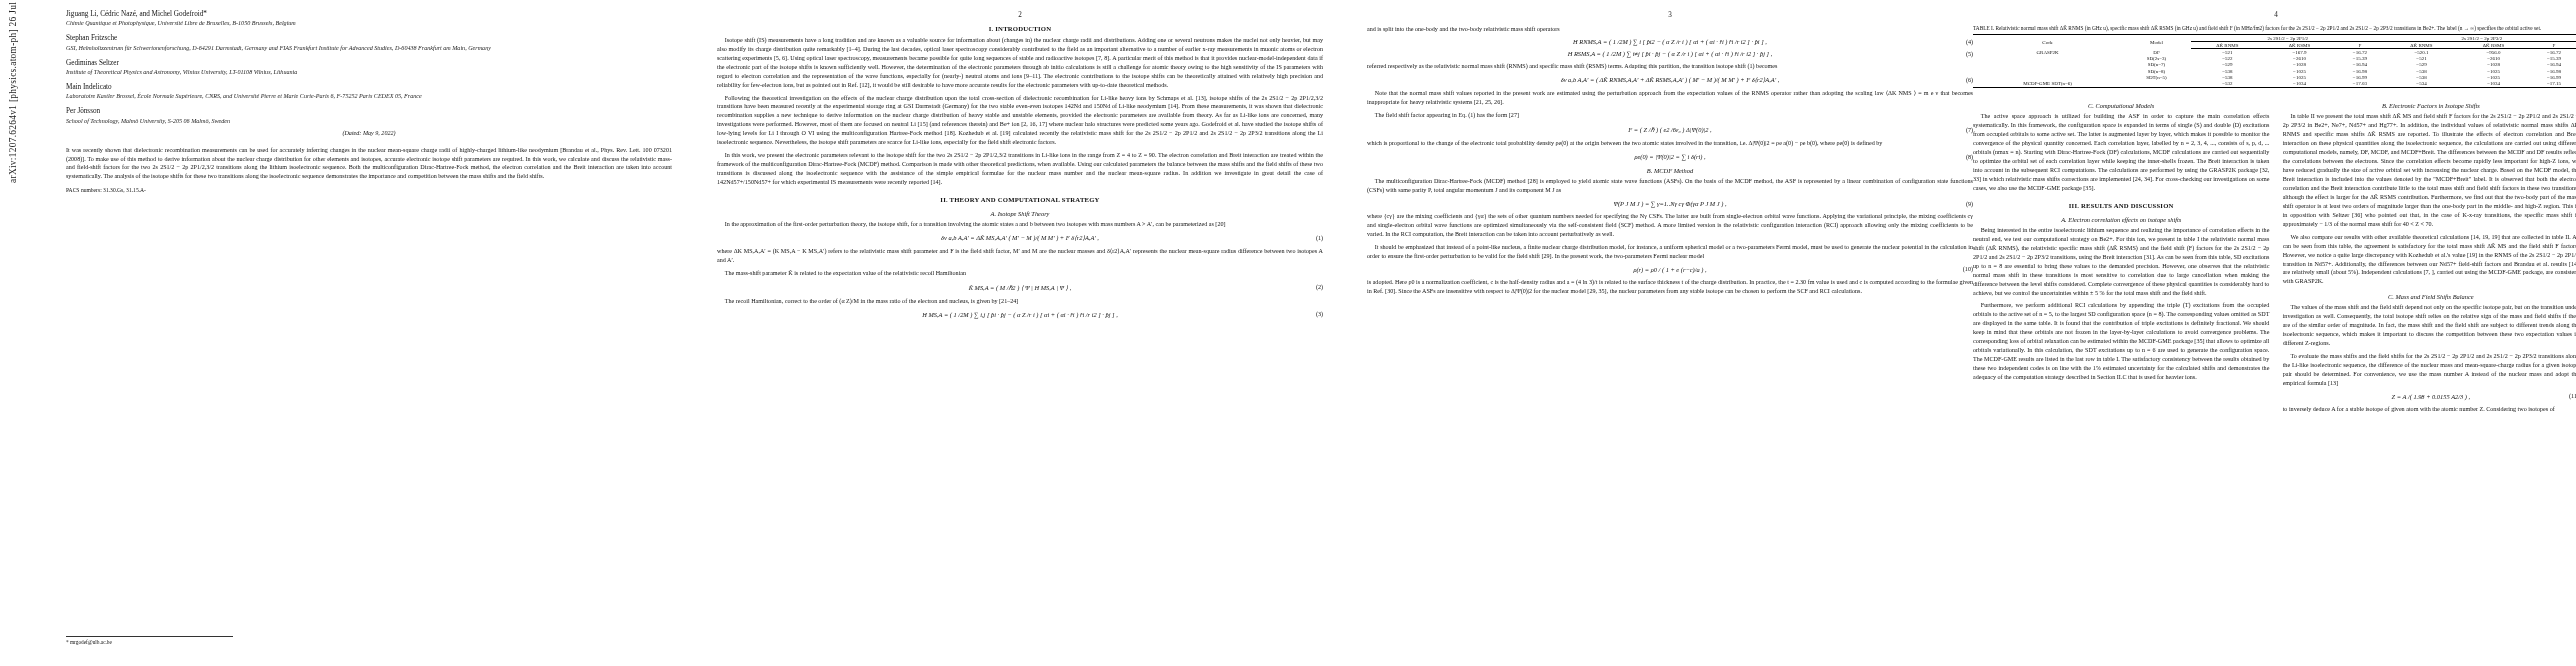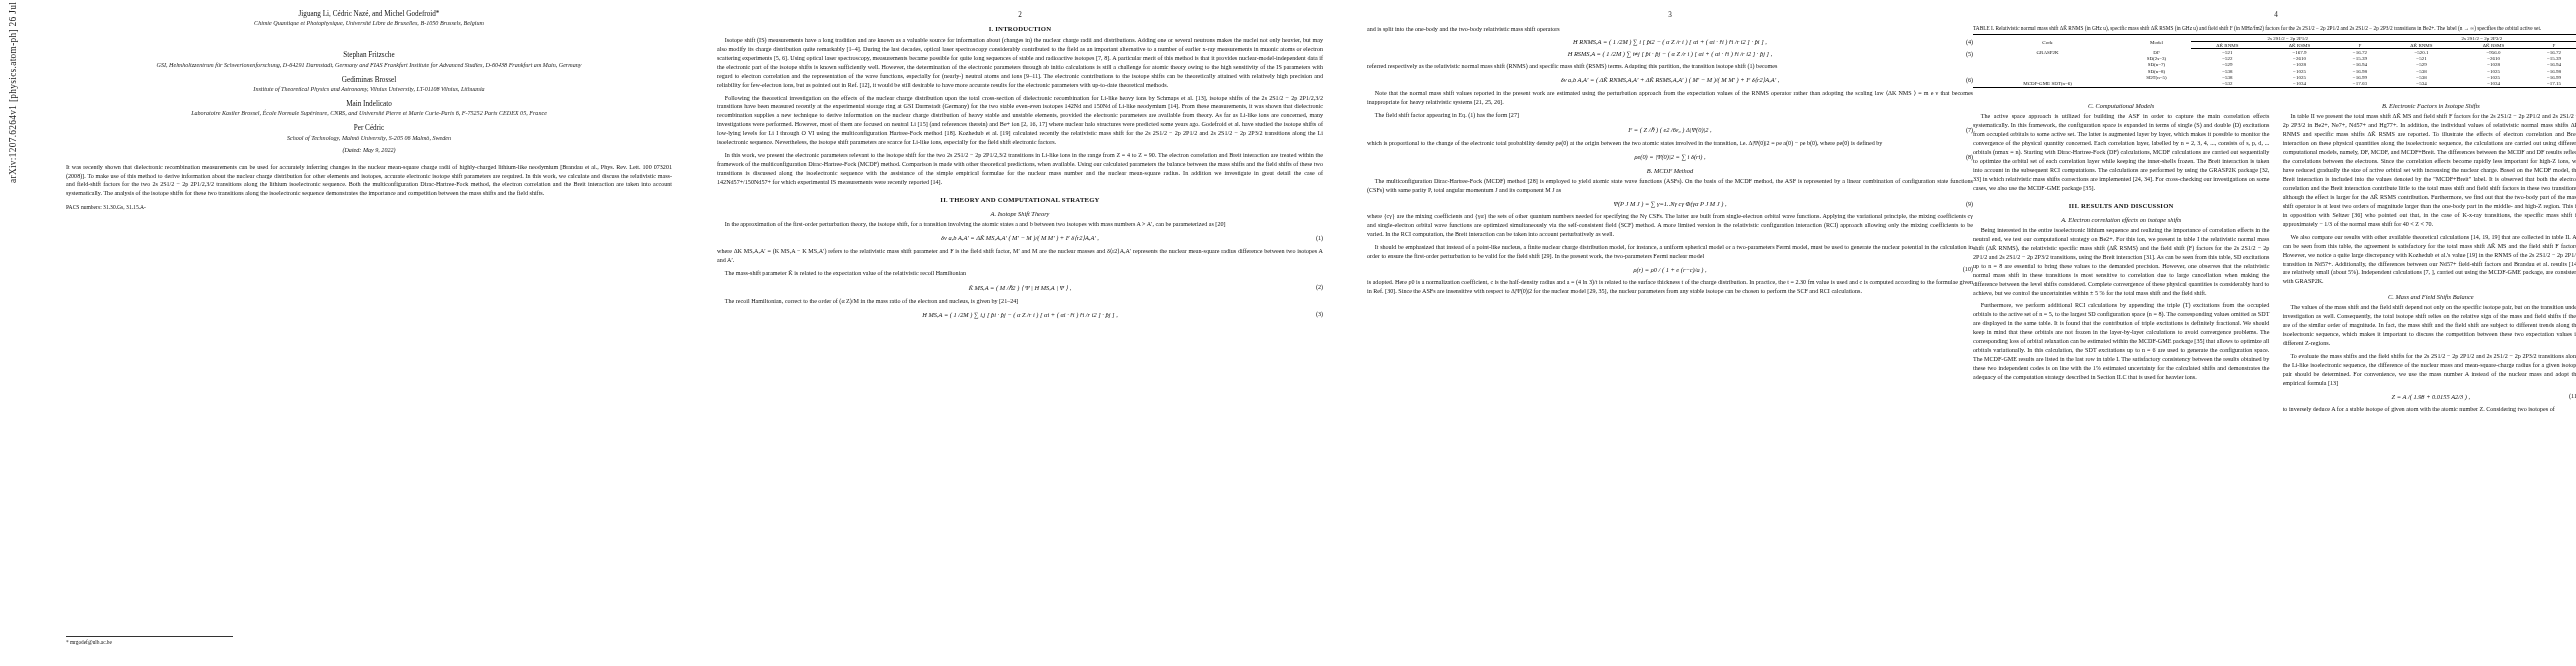--- a/index.html
+++ b/index.html
@@ -8,21 +8,21 @@
   .arxiv-stamp{
     position:absolute;left:7.8px;top:183px;width:311px;
     transform:rotate(-90deg);transform-origin:left top;
     font-family:"Liberation Serif",serif;font-size:9.4px;color:#222;letter-spacing:0.3px;white-space:nowrap;
   }
   .sheet{position:absolute;top:0;left:33px;width:2543px;height:667px;}
   .col{position:absolute;top:0;width:606px;height:667px;}
   .c1{left:33px;} .c2{left:684px;} .c3{left:1334px;} .c4{left:1940px;}
   .pgnum{position:absolute;top:11px;font-size:7.2px;color:#222;}
   .title{font-size:11px;font-weight:bold;text-align:center;line-height:1.3;margin:19px 0 0 0;}
-  .authors{text-align:center;font-size:7px;margin-top:9px;line-height:1.45;}
+  .authors{font-size:7px;margin-top:9px;line-height:1.45;}
   .auth-name{font-size:7.2px;}
   .affil{font-style:italic;font-size:6.1px;color:#222;}
   .dateline{font-size:6.1px;font-style:italic;text-align:center;margin-top:4.4px;}
   .abstract{font-size:6.1px;text-align:justify;line-height:1.45;margin-top:10px;}
   .pacs{font-size:5.6px;margin-top:5.6px;}
   .secthead{font-size:6.7px;font-weight:bold;text-align:center;text-transform:uppercase;margin:9px 0 4.4px 0;letter-spacing:0.2px;}
   .subhead{font-size:6.4px;font-style:italic;text-align:center;margin:6.7px 0 3.3px 0;}
   p.body{font-size:6.1px;text-align:justify;line-height:1.47;margin:0 0 3.9px 0;text-indent:7.8px;}
   p.body.noind{text-indent:0;}
   .eq{display:flex;align-items:center;justify-content:center;margin:5px 0;font-size:6.4px;font-family:"Liberation Serif",serif;position:relative;}
@@ -44,27 +44,27 @@
 
   <div class="arxiv-stamp">arXiv:1207.6264v1  [physics.atom-ph]  26 Jul 2012</div>
 
   <div class="sheet">
 
     <div class="col c1">
 
       <div class="authors">
         <div class="auth-name">Jiguang Li, Cédric Nazé, and Michel Godefroid*</div>
         <div class="affil">Chimie Quantique et Photophysique, Université Libre de Bruxelles, B-1050 Brussels, Belgium</div>
-        <div class="auth-name" style="margin-top:22px;">Stephan Fritzsche</div>
+        <div class="auth-name" style="margin-top:5px;">Stephan Fritzsche</div>
         <div class="affil">GSI, Helmholtzzentrum für Schwerionenforschung, D-64291 Darmstadt, Germany and FIAS Frankfurt Institute for Advanced Studies, D-60438 Frankfurt am Main, Germany</div>
-        <div class="auth-name" style="margin-top:5px;">Gediminas Brossel</div>
+        <div class="auth-name" style="margin-top:5px;">Gediminas Seltzer</div>
         <div class="affil">Institute of Theoretical Physics and Astronomy, Vilnius University, LT-01108 Vilnius, Lithuania</div>
         <div class="auth-name" style="margin-top:5px;">Main Indelicato</div>
         <div class="affil">Laboratoire Kastler Brossel, École Normale Supérieure, CNRS, and Université Pierre et Marie Curie-Paris 6, F-75252 Paris CEDEX 05, France</div>
-        <div class="auth-name" style="margin-top:5px;">Per Cédric</div>
+        <div class="auth-name" style="margin-top:5px;">Per Jönsson</div>
         <div class="affil">School of Technology, Malmö University, S-205 06 Malmö, Sweden</div>
       </div>
 
       <div class="dateline">(Dated: May 9, 2022)</div>
 
       <div class="abstract">It was recently shown that dielectronic recombination measurements can be used for accurately inferring changes in the nuclear mean-square charge radii of highly-charged lithium-like neodymium [Brandau et al., Phys. Rev. Lett. 100 073201 (2008)]. To make use of this method to derive information about the nuclear charge distribution for other elements and isotopes, accurate electronic isotope shift parameters are required. In this work, we calculate and discuss the relativistic mass- and field-shift factors for the two 2s 2S1/2 − 2p 2P1/2,3/2 transitions along the lithium isoelectronic sequence. Both the multiconfiguration Dirac-Hartree-Fock method, the electron correlation and the Breit interaction are taken into account systematically. The analysis of the isotope shifts for these two transitions along the isoelectronic sequence demonstrates the importance and competition between the mass shifts and the field shifts.</div>
       <div class="pacs">PACS numbers: 31.30.Gs, 31.15.A-</div>
 
       <div style="position:absolute;bottom:22px;left:0;width:100%;">
         <div class="footrule"></div>

